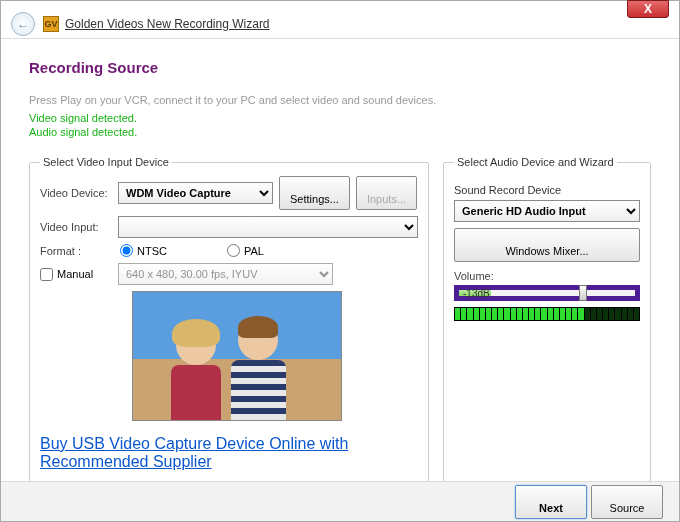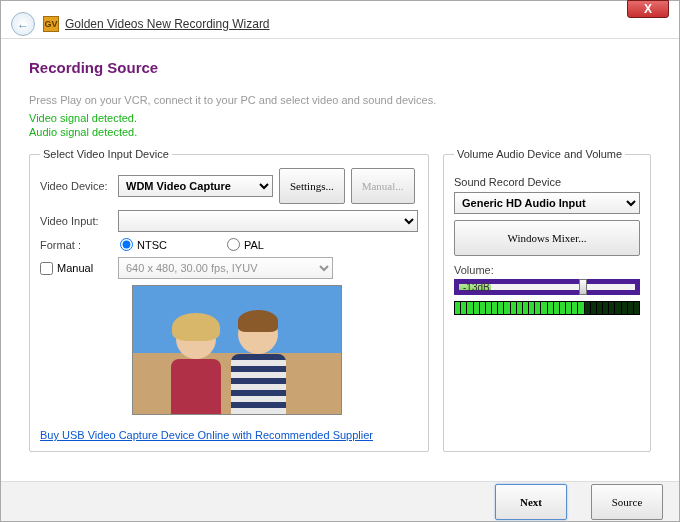--- a/index.html
+++ b/index.html
@@ -11,69 +11,69 @@
 .titlebar { height: 38px; display: flex; align-items: center; padding: 8px 10px 0; border-bottom: 1px solid #ddd; }
 .back-circle { width: 24px; height: 24px; border: 1px solid #9ab7cb; border-radius: 50%; background: radial-gradient(#fff, #dce9f2); display:flex; align-items:center; justify-content:center; color:#5a8bab; font-size:12px; }
 .app-icon { width: 16px; height: 16px; background: #e3a01f; border: 1px solid #a06e0c; margin: 0 6px 0 8px; display:flex; align-items:center; justify-content:center; color:#5c3d00; font-size:9px; font-weight:bold; }
 .title-text { font-size: 12px; color: #333; text-decoration: underline; }
 
 .content { padding: 20px 28px 10px; }
 .page-heading { color: #701a75; font-size: 15px; font-weight: 600; margin-bottom: 18px; }
 .instr { color: #9a9a9a; font-size: 11px; margin-bottom: 6px; }
 .sig { color: #17b317; font-size: 11px; margin-bottom: 2px; }
 
-.panels { display: flex; gap: 14px; margin-top: 10px; }
+.panels { display: flex; gap: 14px; margin-top: 18px; }
 
 fieldset { border: 1px solid #ccc; border-radius: 2px; padding: 8px 10px 10px; }
 legend { font-size: 11px; color: #333; padding: 0 3px; }
 
 .left-panel { flex: 1; }
 .right-panel { width: 210px; }
 
 .row { display:flex; align-items:center; margin-bottom: 6px; gap: 6px; }
 .lbl { width: 72px; color:#444; font-size:11px; }
 
 select.combo { height: 22px; border: 1px solid #8a8a8a; background: linear-gradient(#fff,#eee); font-size: 11px; padding: 0 3px; }
 select.combo.primary { font-weight: bold; width: 155px; }
 select.combo.wide { width: 215px; color:#666; }
 select.combo.full { width: 100%; font-weight: bold; }
 
-.btn { height: 36px; border: 1px solid #8a8a8a; background: linear-gradient(#fdfdfd,#e5e5e5); font-size: 11px; padding: 8px 10px; border-radius: 2px; cursor: pointer; font-family: Liberation Serif, serif; }
+.btn { height: 18px; border: 1px solid #8a8a8a; background: linear-gradient(#fdfdfd,#e5e5e5); font-size: 11px; padding: 16px 10px; border-radius: 2px; cursor: pointer; }
 .btn:disabled { color: #a9a9a9; }
 .btn.wide { width: 100%; }
 
 .radio-row { display:flex; align-items:center; gap: 60px; padding-left: 2px; }
 .radio-row label { display:flex; align-items:center; gap:4px; font-size:11px; }
 
 .chk { display:flex; align-items:center; gap:4px; font-size:11px; }
 
 .preview { width: 210px; height: 130px; margin: 6px auto 6px 92px; background: linear-gradient(180deg,#5a9ee0 0%, #5a9ee0 52%, #c9a372 52%, #c9a372 100%); border:1px solid #888; position:relative; overflow:hidden; }
 .kid { position:absolute; bottom:0; }
 .kid1 { left:35px; width:55px; height:95px; }
 .kid2 { left:95px; width:60px; height:100px; }
 .head { width:40px; height:40px; background:#edc9a3; border-radius:50%; margin:0 auto; position:relative; }
 .hair1 { position:absolute; top:-6px; left:-4px; width:48px; height:28px; background:#d9b76a; border-radius:50% 50% 30% 30%; }
 .hair2 { position:absolute; top:-4px; left:0; width:40px; height:22px; background:#8b5a2b; border-radius:50% 50% 20% 20%; }
 .body1 { width:50px; height:55px; background:#b03048; margin:0 auto; border-radius:8px 8px 0 0; }
 .body2 { width:55px; height:60px; background:repeating-linear-gradient(180deg,#2a3a6b 0 6px,#e8e8e8 6px 12px); margin:0 auto; border-radius:8px 8px 0 0; }
 
-.link { color:#0b57d0; text-decoration: underline; font-size:11px; display:inline-block; margin-top: 8px; }
+.link { color:#0b57d0; text-decoration: underline; font-size:16px; display:inline-block; margin-top: 8px; }
 
 .sub-legend { font-size:11px; color:#333; margin: 8px 0 4px; }
 .vol-label { font-size:11px; color:#444; margin:8px 0 3px; }
 .vol-bar { height: 16px; border:5px solid #4c1d95; background:#f3f3f3; position:relative; display:flex; align-items:center; }
 .vol-fill { height:100%; background:linear-gradient(#b6e89b,#8fd968); width:18%; }
 .vol-text { position:absolute; left:4px; font-size:10px; color:#333; }
 .vol-handle { position:absolute; left:68%; width:8px; height:16px; background:linear-gradient(#fff,#ccc); border:1px solid #777; }
 .meter { height:14px; margin-top:6px; background:#000; display:flex; gap:1px; padding:1px; }
 .seg { flex:1; }
 .seg.on { background:#2fdc2f; }
 .seg.off { background:#0a300a; }
 
-.footer { position:absolute; bottom:0; left:0; right:0; height:40px; border-top:1px solid #ddd; background:#f2f2f2; display:flex; align-items:center; justify-content:flex-end; gap:24px; padding:0 16px; }
+.footer { position:absolute; bottom:0; left:0; right:0; height:40px; border-top:1px solid #ddd; background:#f2f2f2; display:flex; align-items:center; justify-content:flex-end; gap:4px; padding:0 16px; }
 .footer .btn { width:72px; }
 .footer .btn.primary { font-weight:bold; border:1px solid #5a8dd0; box-shadow:0 0 2px #7fb3ea; }
 </style>
 </head>
 <body>
 
 <div class="window">
 
   <div class="closebar">
     <span>X</span>
@@ -97,21 +97,21 @@
 
       <fieldset class="left-panel">
         <legend>Select Video Input Device</legend>
 
         <div class="row">
           <span class="lbl">Video Device:</span>
           <select class="combo primary">
             <option>WDM Video Capture</option>
           </select>
           <button class="btn">Settings...</button>
-          <button class="btn" disabled="">Manual...</button>
+          <button class="btn" disabled="">Inputs...</button>
         </div>
 
         <div class="row">
           <span class="lbl">Video Input:</span>
           <select class="combo" style="width:300px;">
             <option></option>
           </select>
         </div>
 
         <div class="row">
@@ -150,21 +150,21 @@
                 <div class="hair2"></div>
               </div>
               <div class="body2"></div>
             </div>
         </div>
 
         <a href="#" class="link">Buy USB Video Capture Device Online with Recommended Supplier</a>
       </fieldset>
 
       <fieldset class="right-panel">
-        <legend>Volume Audio Device and Volume</legend>
+        <legend>Select Audio Device and Wizard</legend>
 
 
         <div class="sub-legend">Sound Record Device</div>
         <select class="combo full">
           <option>Generic HD Audio Input</option>
         </select>
         <div style="height:6px"></div>
         <button class="btn wide">Windows Mixer...</button>
 
         <div class="vol-label">Volume:</div>

